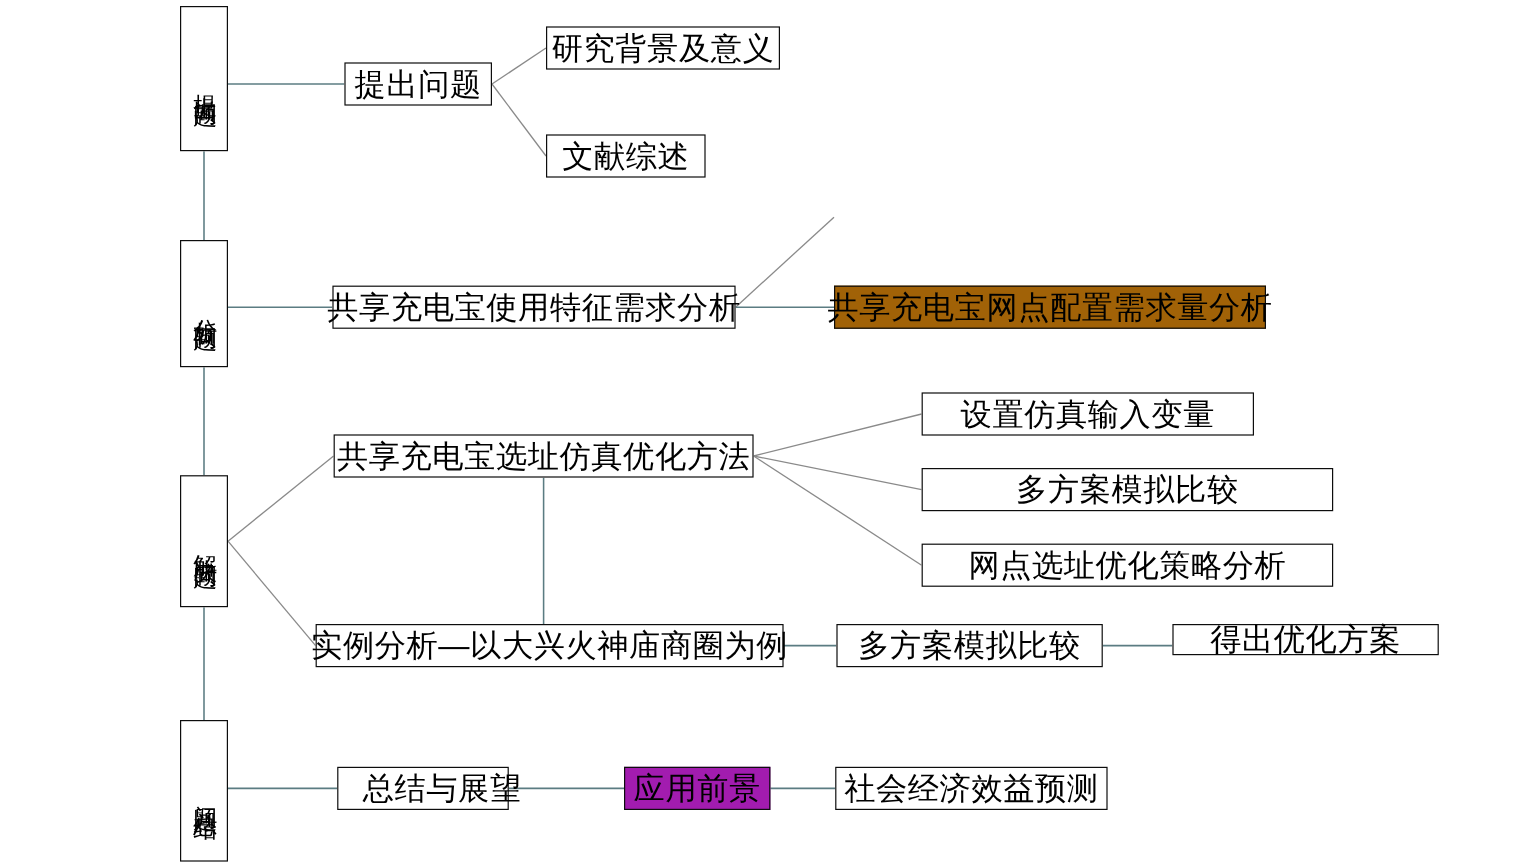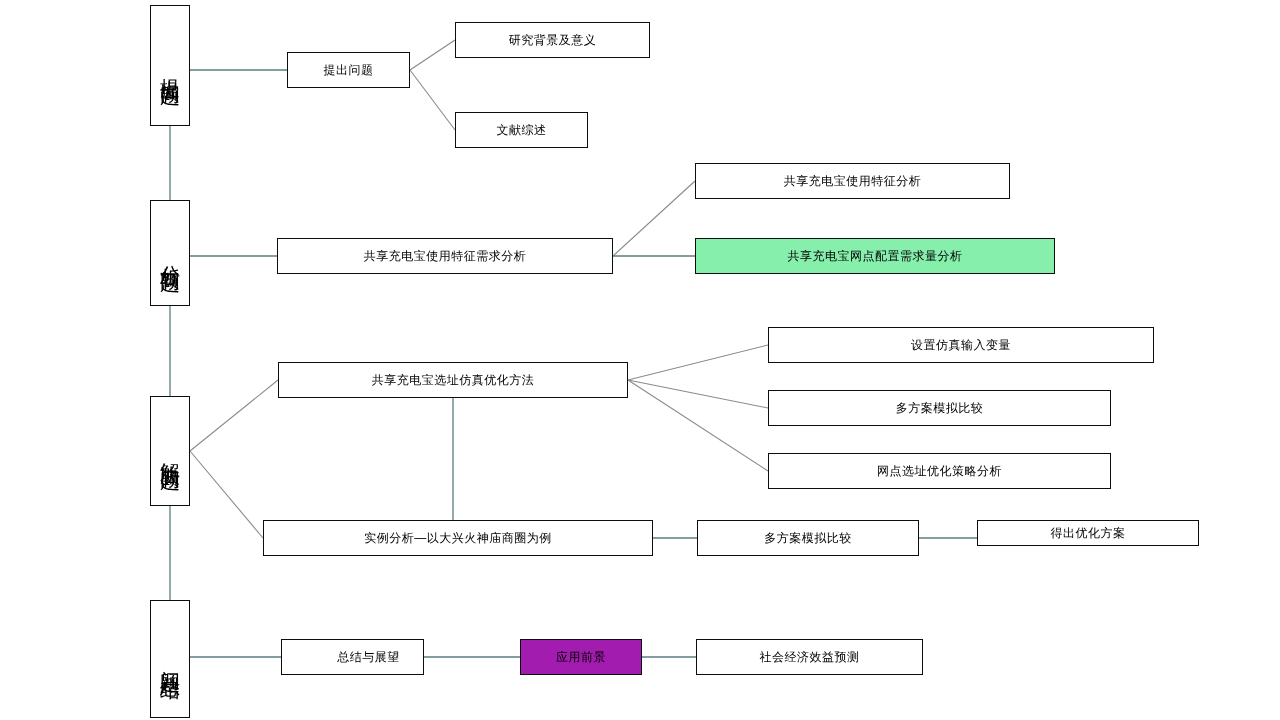--- a/index.html
+++ b/index.html
@@ -29,21 +29,21 @@
     border: 1.4px solid #0d0d0d;
     background: #ffffff;
     display: flex;
     align-items: center;
     justify-content: center;
     color: #000000;
     letter-spacing: 0.5px;
     z-index: 5;
   }
   .node.h {
-    font-size: 12px;
+    font-size: 26px;
     line-height: 1;
     white-space: nowrap;
   }
   .node.v {
     font-size: 20px;
     line-height: 1.05;
     writing-mode: vertical-rl;
     text-orientation: upright;
     letter-spacing: 3px;
     padding-top: 4px;
@@ -92,30 +92,27 @@
     </div>
     <div class="node h" style="left: 455px; top: 22px; width: 195px; height: 36px; border-color: rgb(13, 13, 13); background: rgb(255, 255, 255); color: rgb(0, 0, 0);">
       <span>研究背景及意义</span>
     </div>
     <div class="node h" style="left: 455px; top: 112px; width: 133px; height: 36px; border-color: rgb(13, 13, 13); background: rgb(255, 255, 255); color: rgb(0, 0, 0);">
       <span>文献综述</span>
     </div>
     <div class="node h" style="left: 277px; top: 238px; width: 336px; height: 36px; border-color: rgb(13, 13, 13); background: rgb(255, 255, 255); color: rgb(0, 0, 0); justify-content: center;">
       <span>共享充电宝使用特征需求分析</span>
     </div>
-    <div class="node h" style="left: 695px; top: 163px; width: 315px; height: 36px; border-color: rgb(13, 13, 13); background: rgb(255, 255, 255); color: rgb(0, 0, 0);">
-      <span>共享充电宝使用特征分析</span>
-    </div>
-    <div class="node h" style="left: 695px; top: 238px; width: 360px; height: 36px; border-color: rgb(13, 13, 13); background: #86efac; color: rgb(0, 0, 0);">
+    <div class="node h" style="left: 695px; top: 238px; width: 360px; height: 36px; border-color: rgb(13, 13, 13); background: #a16207; color: rgb(0, 0, 0);">
       <span>共享充电宝网点配置需求量分析</span>
     </div>
     <div class="node h" style="left: 278px; top: 362px; width: 350px; height: 36px; border-color: rgb(13, 13, 13); background: rgb(255, 255, 255); color: rgb(0, 0, 0);">
       <span>共享充电宝选址仿真优化方法</span>
     </div>
-    <div class="node h" style="left: 768px; top: 327px; width: 386px; height: 36px; border-color: rgb(13, 13, 13); background: rgb(255, 255, 255); color: rgb(0, 0, 0);">
+    <div class="node h" style="left: 768px; top: 327px; width: 277px; height: 36px; border-color: rgb(13, 13, 13); background: rgb(255, 255, 255); color: rgb(0, 0, 0);">
       <span>设置仿真输入变量</span>
     </div>
     <div class="node h" style="left: 768px; top: 390px; width: 343px; height: 36px; border-color: rgb(13, 13, 13); background: rgb(255, 255, 255); color: rgb(0, 0, 0);">
       <span>多方案模拟比较</span>
     </div>
     <div class="node h" style="left: 768px; top: 453px; width: 343px; height: 36px; border-color: rgb(13, 13, 13); background: rgb(255, 255, 255); color: rgb(0, 0, 0);">
       <span>网点选址优化策略分析</span>
     </div>
     <div class="node h" style="left: 697px; top: 520px; width: 222px; height: 36px; border-color: rgb(13, 13, 13); background: rgb(255, 255, 255); color: rgb(0, 0, 0);">
       <span>多方案模拟比较</span>

